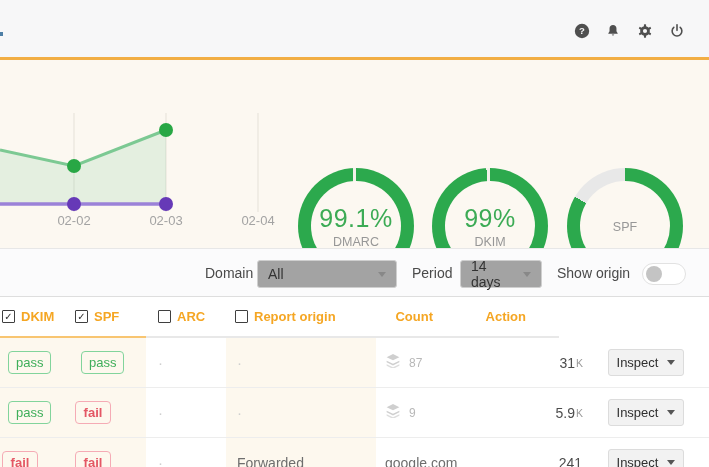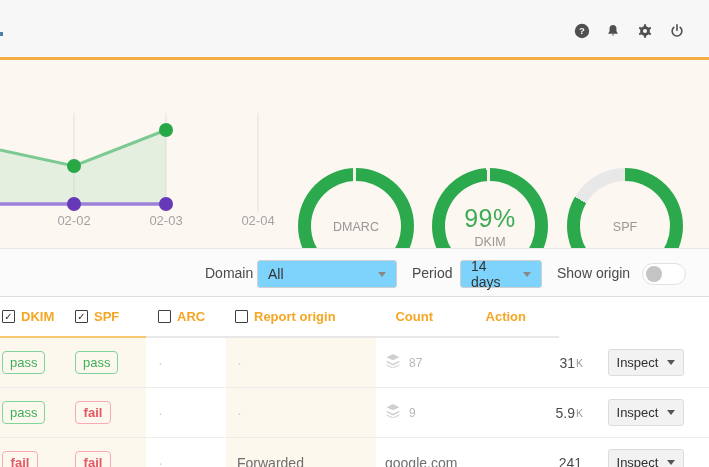--- a/index.html
+++ b/index.html
@@ -22,21 +22,21 @@
   .donut { position:absolute; top:108px; width:116px; height:116px; border-radius:50%; }
   .donut .hole { position:absolute; inset:13px; border-radius:50%; background:#fcf8f1;
                  display:flex; flex-direction:column; align-items:center; justify-content:center; }
   .donut .val { font-size:25px; color:#3cab55; letter-spacing:0.5px; }
   .donut .lbl { font-size:12.5px; color:#979797; margin-top:2px; }
 
   
   .filterbar { position:absolute; left:0; top:248px; width:709px; height:49px; background:#fbfbfc;
                border-top:1px solid #e7e7e7; border-bottom:1px solid #dedede; }
   .f-label { position:absolute; top:16px; font-size:14px; color:#4a4a4a; }
-  .select { position:absolute; top:11px; height:28px; background:#7dd3fc; border:1px solid #cfcfcf;
+  .select { position:absolute; top:11px; height:28px; background:#a3a3a3; border:1px solid #cfcfcf;
             border-radius:3px; display:flex; align-items:center; padding:0 10px; cursor:pointer; }
   .select .sel-val { font-size:14px; color:#333; flex:1; }
   .caret { width:0; height:0; border-left:4px solid transparent; border-right:4px solid transparent;
            border-top:5px solid #888; margin-left:8px; }
   .toggle { position:absolute; left:642px; top:14px; width:44px; height:22px; border:1px solid #e2e2e2;
             border-radius:11px; background:#fff; cursor:pointer; }
   .toggle .knob { position:absolute; left:3px; top:2px; width:16px; height:16px; border-radius:50%; background:#c4c4c4; }
 
   
   .table { position:absolute; left:0; top:297px; width:709px; }
@@ -58,21 +58,21 @@
   .rrow { border-bottom:1px solid #ededed; }
 
   .cb { width:13px; height:13px; border:1.5px solid #3f3f3f; border-radius:1px; margin-right:6px;
         background:#fff; display:flex; align-items:center; justify-content:center;
         font-family:"DejaVu Sans", sans-serif; font-size:10px; color:#2d2d2d; cursor:pointer; }
   .cb::before { content:""; }
   .cb.checked::before { content:"\2713"; font-weight:bold; }
 
   .badge { display:inline-flex; align-items:center; justify-content:center; min-width:36px; height:23px;
            padding:0 7px; border-radius:4px; font-size:13px; border:1px solid transparent; }
-  .badge.pass { color:#3fae5a; border-color:#82d49c; }
+  .badge.pass { color:#3fae5a; border-color:#82d49c;margin-left:6px; }
   .badge.fail { color:#e45765; border-color:#f5abb5;font-weight:bold; }
 
   .cell-text { font-size:14px; color:#6e6e6e; }
   .cell-text.dot-text { color:#cfcfcf; font-size:15px; }
 
   .origin-icon { width:16px; height:14px; margin-right:8px; }
   .origin-num { font-size:12px; color:#b8b8b8; }
   .origin-domain { font-size:14px; color:#6e6e6e; }
 
   .count-main { font-size:14px; color:#4c4c4c; }
@@ -138,20 +138,21 @@
           <polyline points="0,90 74,106 166,70" fill="none" stroke="#7cc993" stroke-width="3"></polyline>
           <circle cx="74" cy="106" r="7" fill="#28a745"></circle>
           <circle cx="166" cy="70" r="7" fill="#28a745"></circle>
           <circle cx="74" cy="144" r="7" fill="#6639b7"></circle>
           <circle cx="166" cy="144" r="7" fill="#6639b7"></circle>
         </svg>
     </div>
 
     <div class="donut" style="left: 298px; background: conic-gradient(rgb(44, 169, 77) 0deg, rgb(44, 169, 77) 99.1%, rgb(243, 241, 234) 99.1%, rgb(243, 241, 234) 100%);">
       <div class="hole">
+        <div class="val">99.1%</div>
         <div class="lbl">DMARC</div>
       </div>
     </div>
     <div class="donut" style="left: 432px; background: conic-gradient(rgb(44, 169, 77) 0deg, rgb(44, 169, 77) 99%, rgb(243, 241, 234) 99%, rgb(243, 241, 234) 100%);">
       <div class="hole">
         <div class="val">99%</div>
         <div class="lbl">DKIM</div>
       </div>
     </div>
     <div class="donut" style="left: 567px; background: conic-gradient(rgb(44, 169, 77) 0deg, rgb(44, 169, 77) 83.4%, rgb(232, 232, 232) 83.4%, rgb(232, 232, 232) 100%);">

